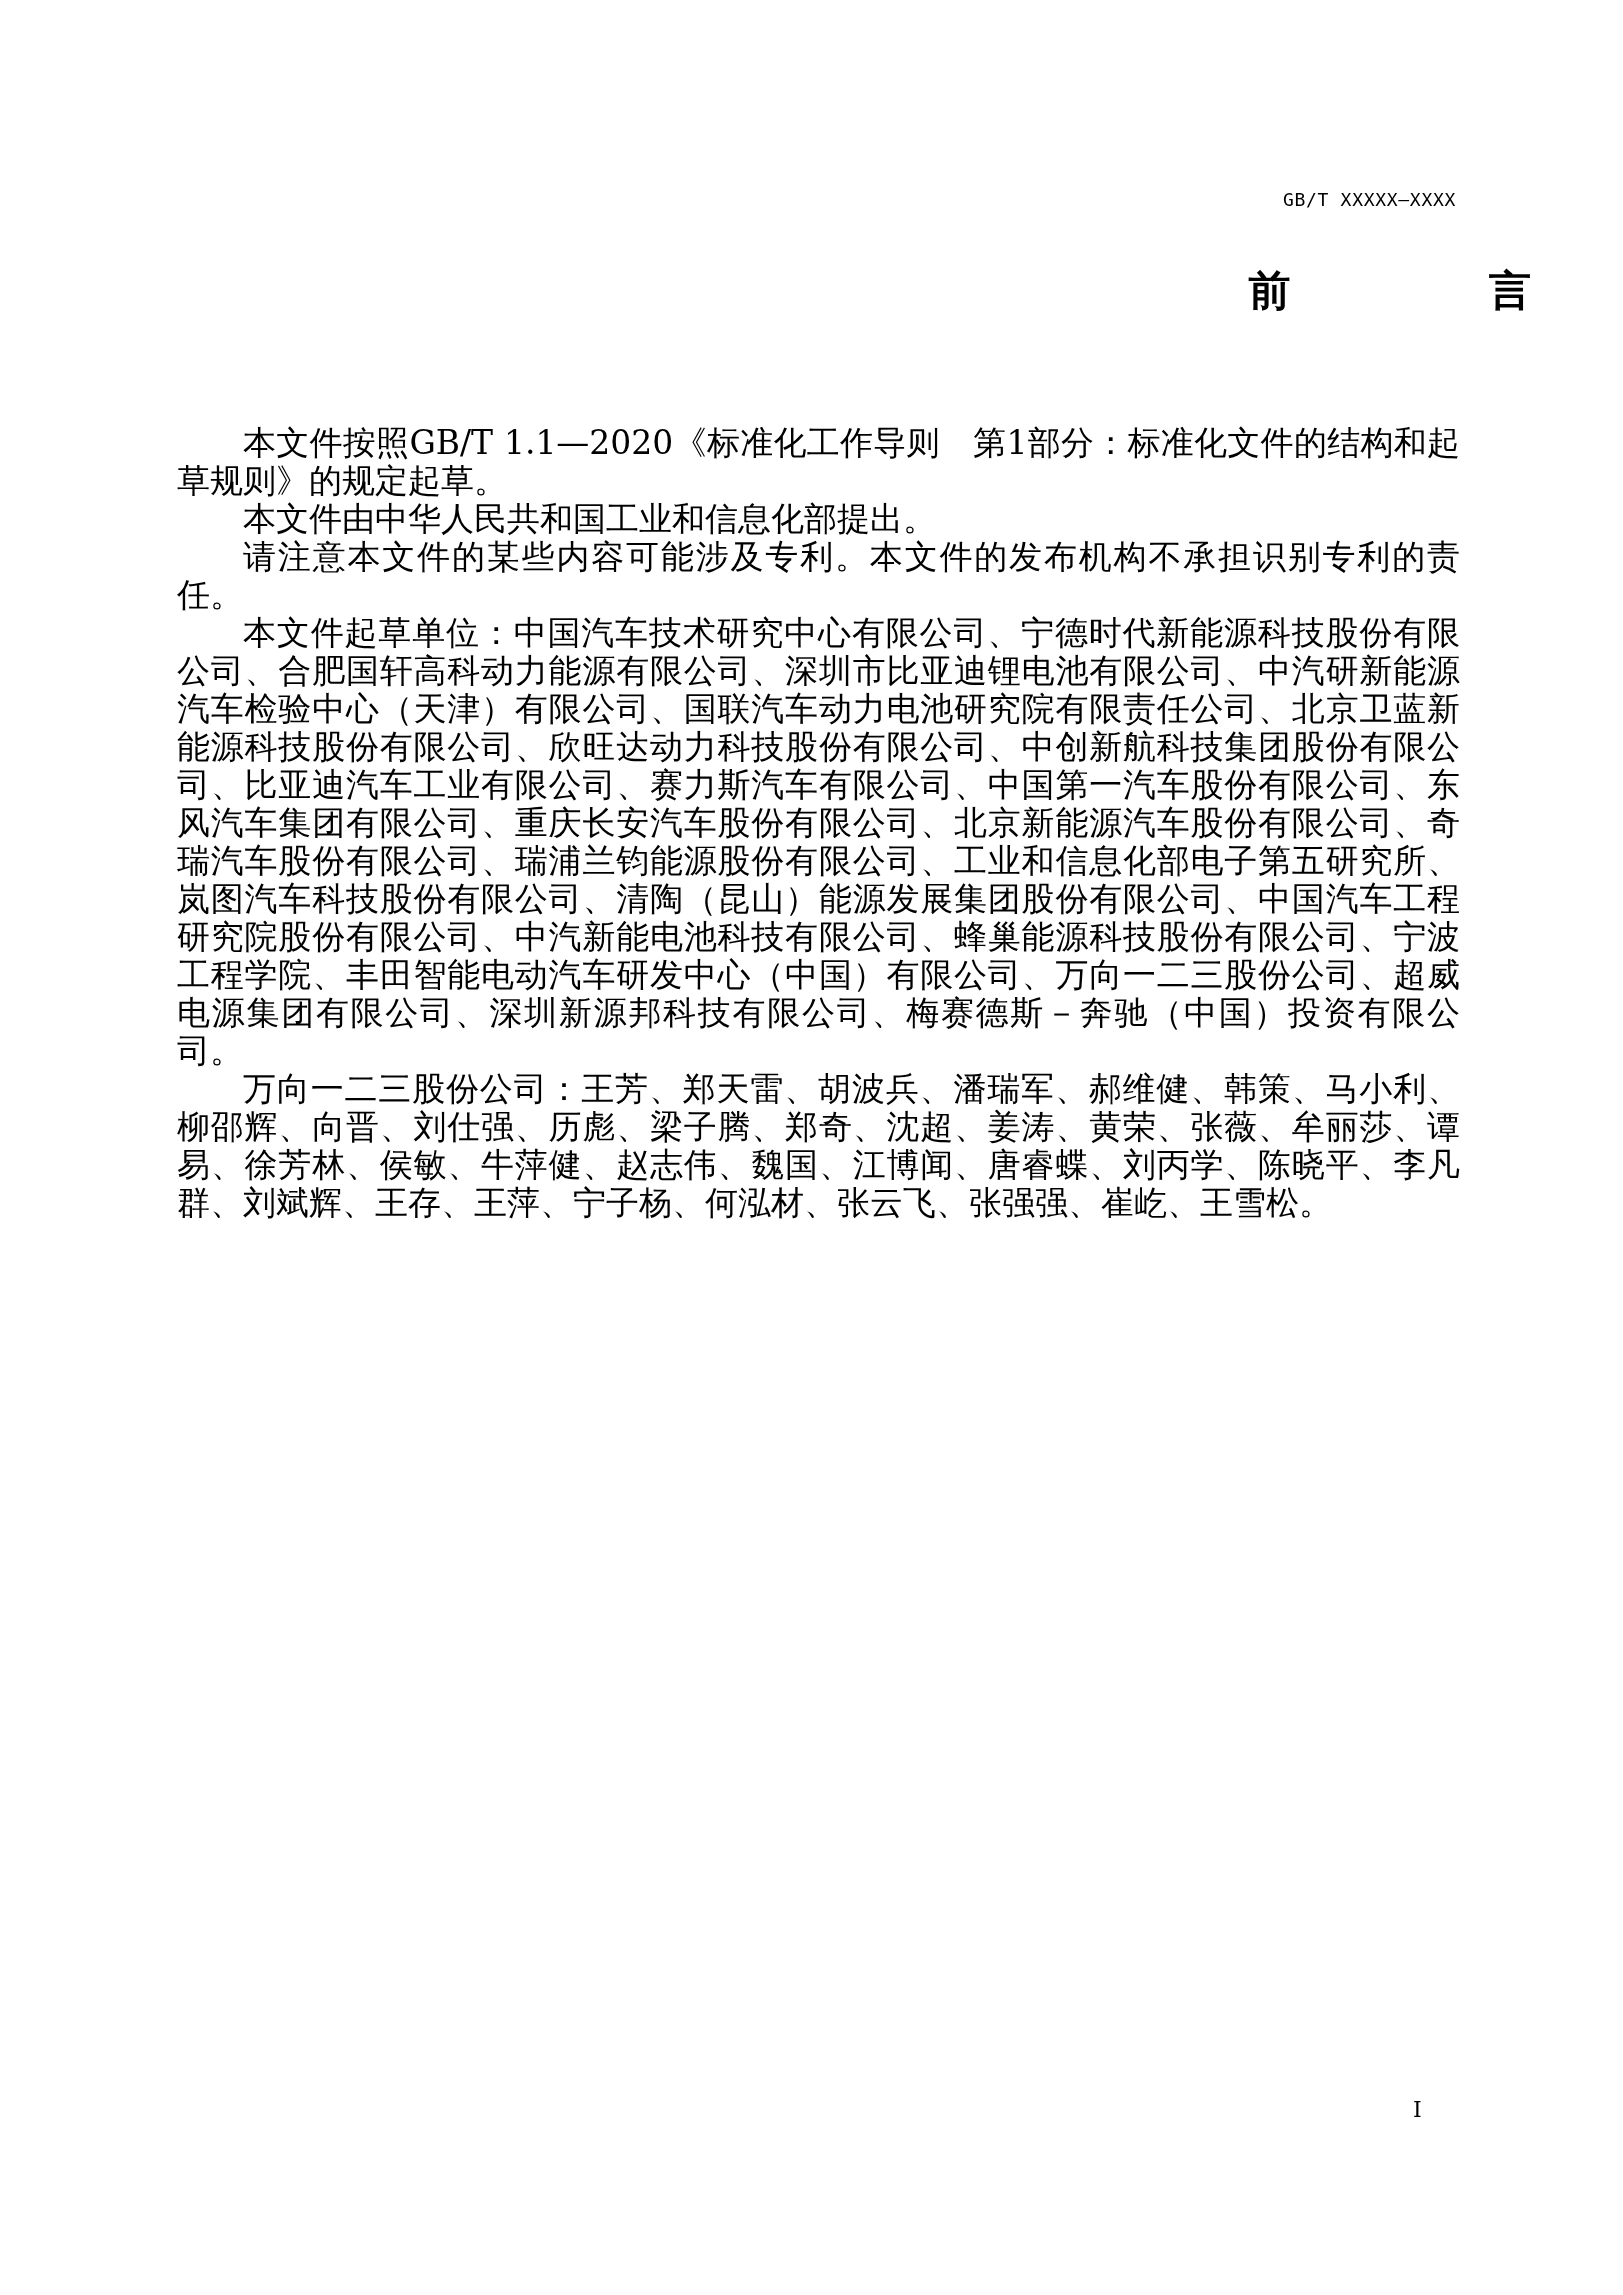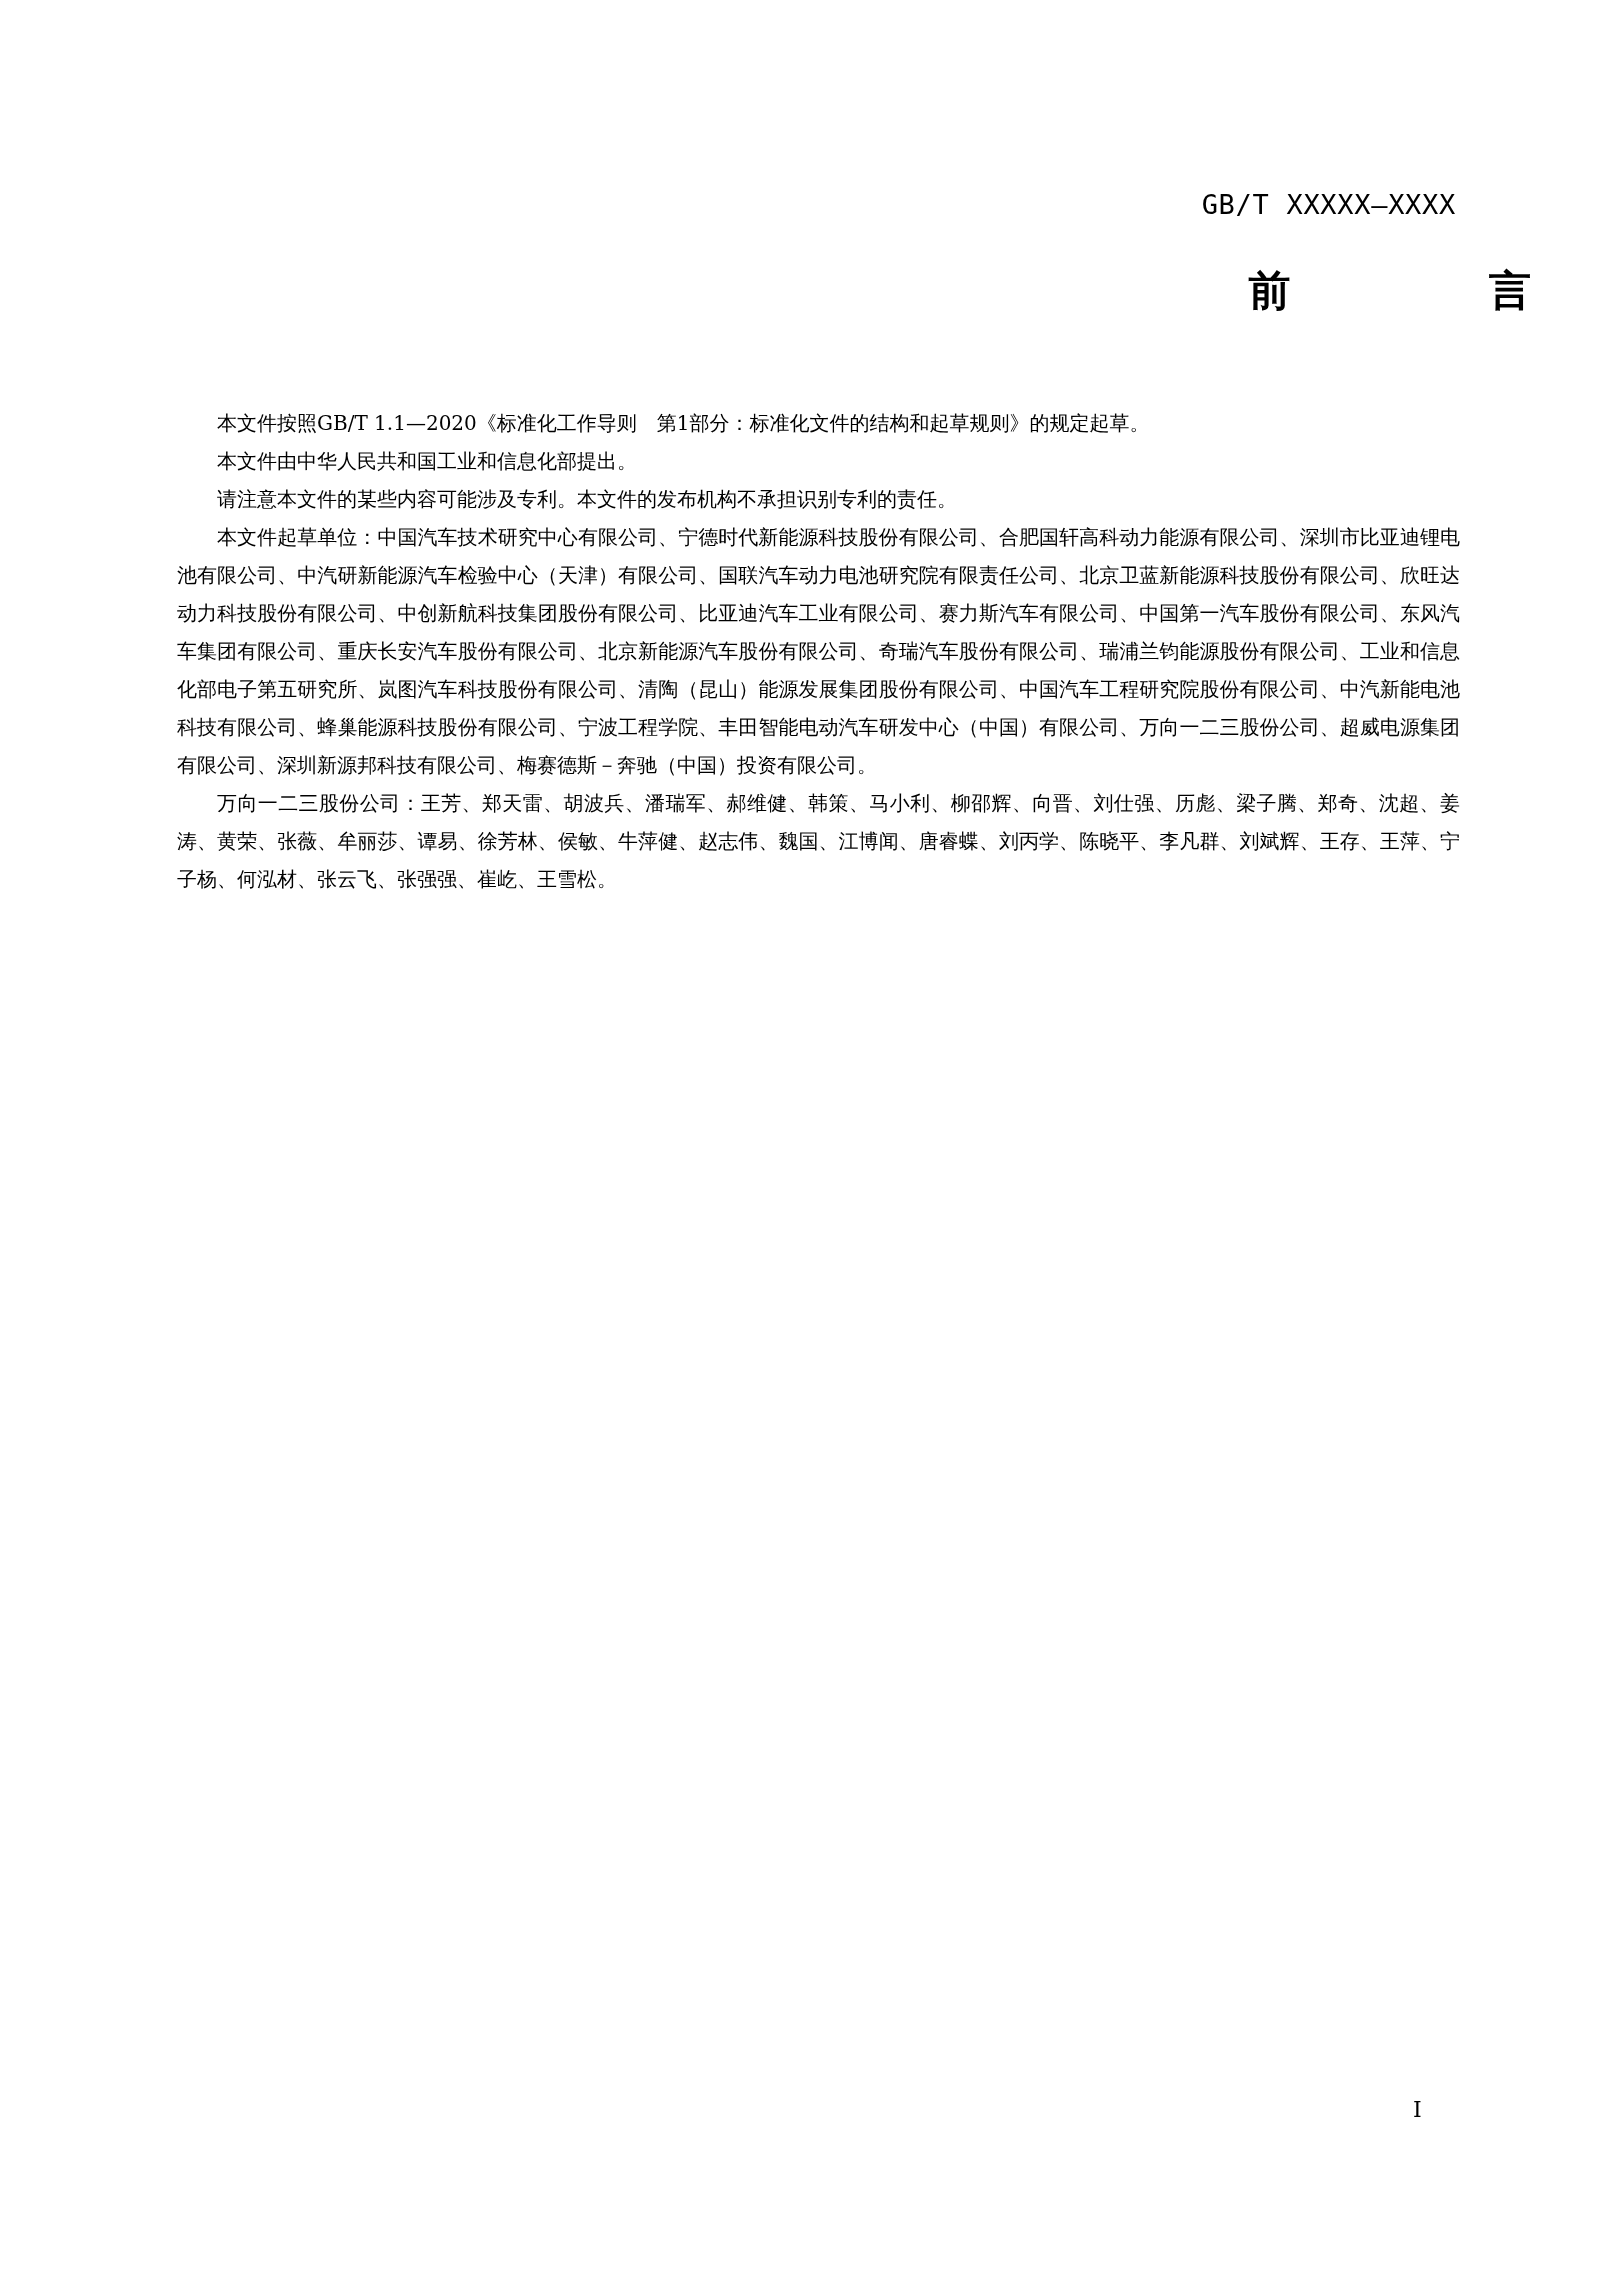--- a/index.html
+++ b/index.html
@@ -20,43 +20,43 @@
       left: 0; top: 0;
       width: 1623px;
       height: 2295px;
       background: #ffffff;
     }
     .std-number {
       position: absolute;
       top: 191px;
       right: 167px;
       font-family: "DejaVu Sans Mono", "Liberation Mono", monospace;
-      font-size: 27px;
+      font-size: 18px;
       letter-spacing: 0.7px;
       line-height: 1;
     }
     .title {
       position: absolute;
       top: 270px;
       left: 0;
       width: 1623px;
       text-align: right;
       font-family: "DejaVu Sans", "Liberation Sans", sans-serif;
       font-size: 42px;
       font-weight: bold;
       letter-spacing: 92px;
       text-indent: 92px;
       line-height: 1;
     }
     .body {
       position: absolute;
-      top: 404px;
+      top: 424px;
       left: 177px;
       width: 1283px;
-      font-size: 20px;
+      font-size: 33px;
       line-height: 38px;
       text-align: justify;
     }
     .para {
       margin: 0;
       text-indent: 2em;
       text-align: justify;
     }
     .page-number {
       position: absolute;

